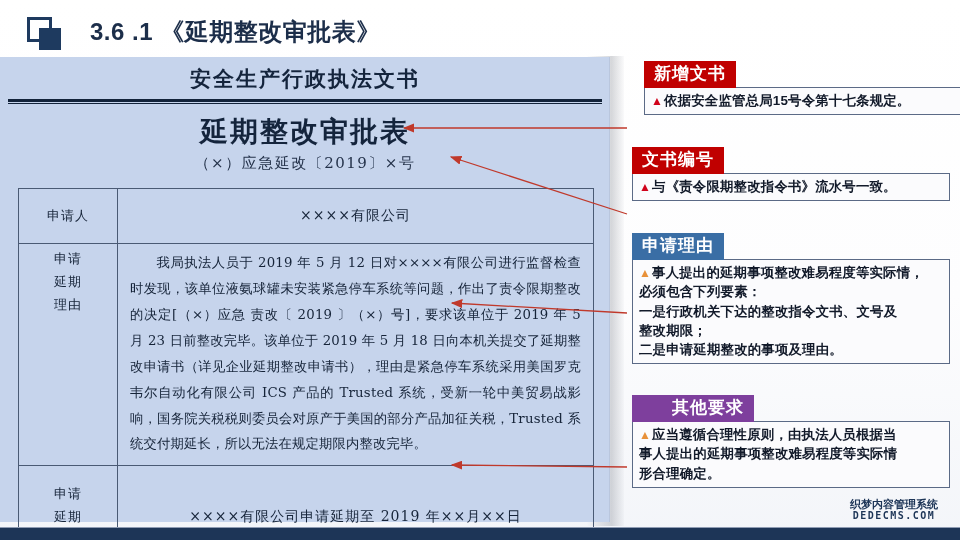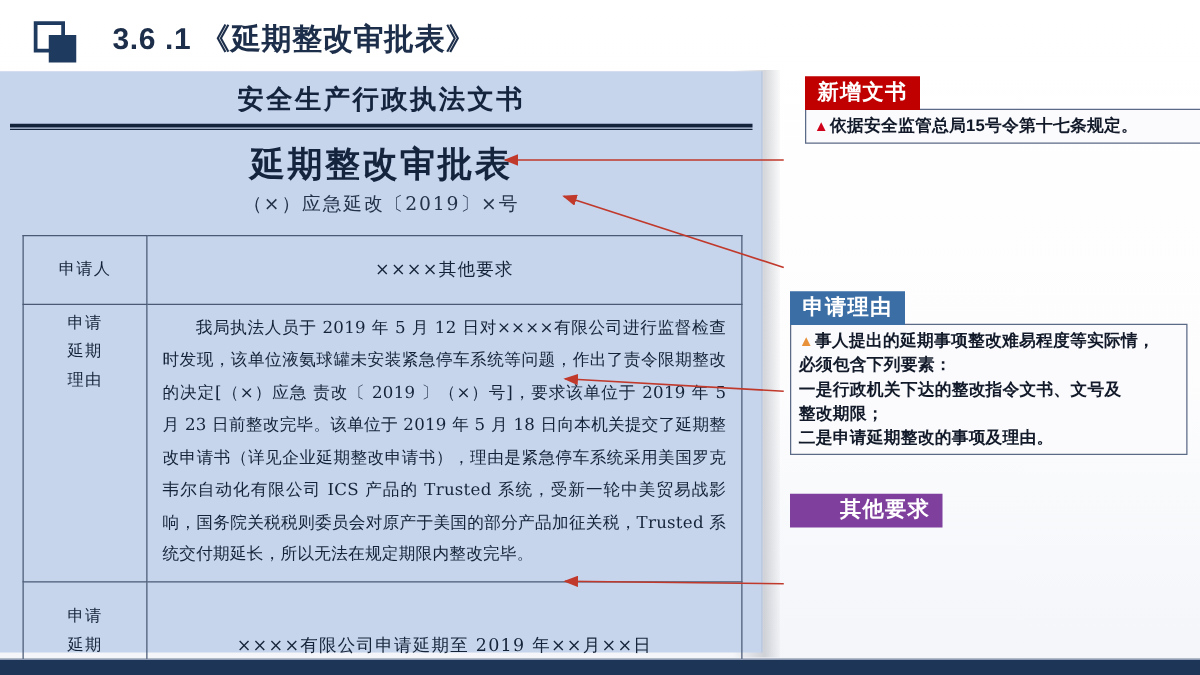--- a/index.html
+++ b/index.html
@@ -110,21 +110,21 @@
         <div class="r1"></div>
         <div class="r2"></div>
       </div>
       <div class="doc-h2">延期整改审批表</div>
       <div class="doc-num">（×）应急延改〔2019〕×号</div>
 
       <table id="doc-table">
         <tbody>
           <tr class="r-applicant">
             <td class="lab">申请人</td>
-            <td class="val-center">××××其他要求</td>
+            <td class="val-center">××××有限公司</td>
           </tr>
           <tr class="r-reason">
             <td class="lab lab-multi">申请<br>延期<br>理由</td>
             <td class="val-body">我局执法人员于 2019 年 5 月 12 日对××××有限公司进行监督检查时发现，该单位液氨球罐未安装紧急停车系统等问题，作出了责令限期整改的决定[（×）应急 责改〔 2019 〕（×）号]，要求该单位于 2019 年 5 月 23 日前整改完毕。该单位于 2019 年 5 月 18 日向本机关提交了延期整改申请书（详见企业延期整改申请书），理由是紧急停车系统采用美国罗克韦尔自动化有限公司 ICS 产品的 Trusted 系统，受新一轮中美贸易战影响，国务院关税税则委员会对原产于美国的部分产品加征关税，Trusted 系统交付期延长，所以无法在规定期限内整改完毕。</td>
           </tr>
           <tr class="r-limit">
             <td class="lab lab-multi">申请<br>延期<br>时限</td>
             <td class="val-center">××××有限公司申请延期至 2019 年××月××日</td>
           </tr>
         </tbody>
@@ -135,49 +135,64 @@
 
   <div id="right-col">
 
     <div class="ann" id="ann1">
       <div class="ann-tag red">新增文书</div>
       <div class="ann-body">
         <p><span class="tri">▲</span><span>依据安全监管总局15号令第十七条规定。</span></p>
       </div>
     </div>
 
+    <div class="ann" id="ann2">
+      <div class="ann-tag red">文书编号</div>
+      <div class="ann-body">
+        <p><span class="tri">▲</span><span>与《责令限期整改指令书》流水号一致。</span></p>
+      </div>
+    </div>
 
     <div class="ann" id="ann3">
       <div class="ann-tag blue">申请理由</div>
       <div class="ann-body">
         <p><span class="tri orange">▲</span><span>事人提出的延期事项整改难易程度等实际情，</span></p>
         <p>必须包含下列要素：</p>
         <p>一是行政机关下达的整改指令文书、文号及</p>
         <p>整改期限；</p>
         <p>二是申请延期整改的事项及理由。</p>
       </div>
     </div>
 
     <div class="ann" id="ann4">
       <div class="ann-tag purple">其他要求</div>
+      <div class="ann-body">
+        <p><span class="tri orange">▲</span><span>应当遵循合理性原则，由执法人员根据当</span></p>
+        <p>事人提出的延期事项整改难易程度等实际情</p>
+        <p>形合理确定。</p>
+      </div>
     </div>
 
   </div>
 
   <svg id="arrows" viewBox="0 0 960 540">
     <defs>
       <marker id="ah" markerWidth="9" markerHeight="7" refX="8" refY="3.5" orient="auto">
         <polygon points="9,3.5 0,0 0,7" fill="#c0392b"></polygon>
       </marker>
     </defs>
 
     <path d="M627 128 L404 128" stroke="#c0392b" stroke-width="1.3" fill="none" marker-end="url(#ah)"></path>
 
     <path d="M627 214 L451 157" stroke="#c0392b" stroke-width="1.3" fill="none" marker-end="url(#ah)"></path>
 
     <path d="M627 313 L452 303" stroke="#c0392b" stroke-width="1.3" fill="none" marker-end="url(#ah)"></path>
 
     <path d="M627 467 L452 465" stroke="#c0392b" stroke-width="1.3" fill="none" marker-end="url(#ah)"></path>
   </svg>
 
+  <div id="watermark">
+    <div class="wm-cn">织梦内容管理系统</div>
+    <div class="wm-en">DEDECMS.COM</div>
+  </div>
   <div id="bottombar"></div>
 
 </div>
 
 </body></html>

